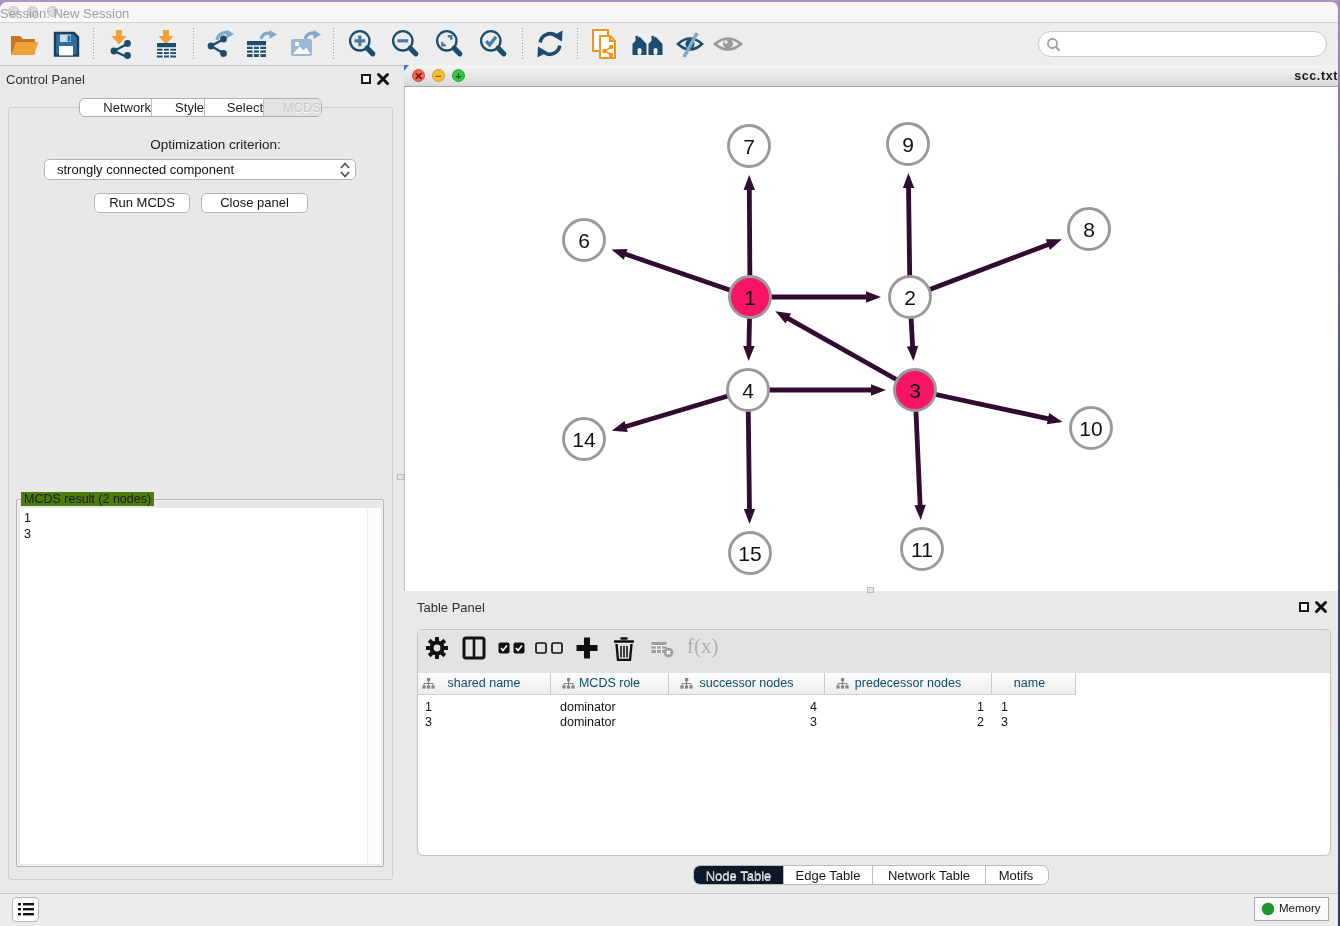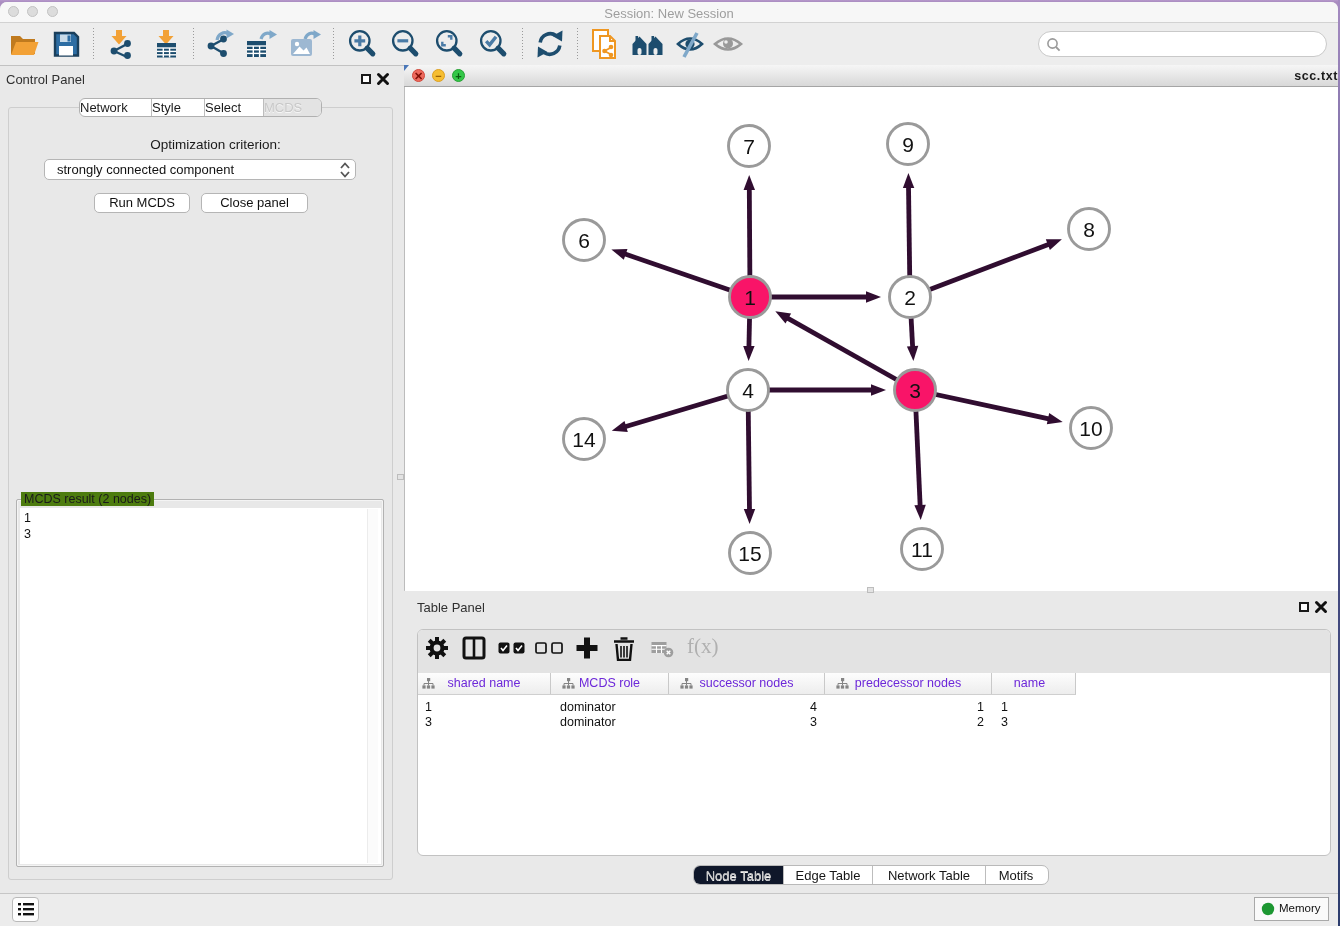--- a/index.html
+++ b/index.html
@@ -2,50 +2,50 @@
 <html><head><meta charset="utf-8">
 <style>
 *{margin:0;padding:0;box-sizing:border-box}
 html,body{width:1340px;height:926px;overflow:hidden;font-family:"Liberation Sans",sans-serif;background:#e9e9e9}
 .abs{position:absolute}
 .desk-top{left:0;top:0;width:1340px;height:2px;background:linear-gradient(#b799cb,#a98cc0)}
 .desk-right{left:1338px;top:0;width:2px;height:926px;background:linear-gradient(#a58bc1,#54548c 40%,#2c3c6d)}
 .mainwin{left:0;top:2px;width:1338px;height:924px;background:#e9e9e9;border-radius:7px 7px 0 0}
 .titlebar{left:0;top:2px;width:1338px;height:21px;background:#f7f7f7;border-radius:7px 7px 0 0;border-bottom:1px solid #d2d2d2}
 .tl-gray{top:6px;width:11px;height:11px;border-radius:50%;background:#dcdcdc;border:1px solid #c3c3c3}
-.wintitle{left:0;top:6px;width:1338px;text-align:center;font-size:13px;color:#9e9e9e}
+.wintitle{left:0;top:6px;width:1338px;font-size:13px;color:#9e9e9e}
 .toolbar{left:0;top:23px;width:1338px;height:43px;background:#ededed;border-bottom:1px solid #c2c2c2}
 .tsep{top:28px;width:1px;height:32px;background-image:linear-gradient(#9a9a9a 33%,rgba(0,0,0,0) 0%);background-size:1px 3px}
 .searchbox{left:1038px;top:31px;width:289px;height:26px;background:#fff;border:1px solid #c9c9c9;border-radius:13px}
 
 .cp-title{left:6px;top:72px;font-size:13px;color:#303030}
 .sqicon{width:10px;height:10px;border:2px solid #1a1a1a;background:#fff}
 .tabbar{top:98px;height:19px;background:#fff;border:1px solid #b0b0b0;display:flex;border-radius:6px;overflow:hidden;z-index:5}
-.tab{font-size:13px;color:#1c1c1c;text-align:left;line-height:17px;border-right:1px solid #bdbdbd}
+.tab{font-size:13px;color:#1c1c1c;text-align:right;line-height:17px;border-right:1px solid #bdbdbd}
 .tab:last-child{border-right:none}
 .tabdis{background:#e3e3e3;color:#c8c8c8;text-shadow:0 1px 0 #f6f6f6}
 .cp-content{left:8px;top:107px;width:385px;height:773px;border:1px solid #cecece;border-radius:3px;background:#e8e8e8}
 .combo{left:44px;top:159px;width:312px;height:21px;background:#fff;border:1px solid #b5b5b5;border-radius:5px;font-size:13px;color:#111;line-height:19px;padding-left:12px}
 .btn{height:20px;background:#fff;border:1px solid #b5b5b5;border-radius:5px;font-size:13px;color:#111;text-align:center;line-height:18px}
 .fieldset{left:16px;top:499px;width:368px;height:368px;border:1px solid #b2b2b2;border-radius:2px;box-shadow:inset 0 0 0 1px #f4f4f4}
 .fslabel{left:21px;top:492px;background:#4d7c0f;padding:0 3px;font-size:12.5px;color:#1a1a1a}
 .mlist{left:20px;top:508px;width:361px;height:356px;background:#fff;font-size:12.5px;color:#111;line-height:16px;padding:2px 0 0 4px}
 .mtrack{left:367px;top:509px;width:11px;height:354px;background:#fbfbfb;border-left:1px solid #ececec}
 
 .netwin{left:404px;top:65px;width:934px;height:526px;background:#fff;border-left:1px solid #bcbcbc;border-bottom:1px solid #ccc}
 .nettitle{left:404px;top:65px;width:934px;height:22px;background:linear-gradient(#f6f6f6,#d8d8d8);border-bottom:1px solid #a5a5a5}
 .light{top:69px;width:13px;height:13px;border-radius:50%;font-size:11px;font-weight:bold;text-align:center;line-height:13px}
 .netname{left:404px;top:69px;width:934px;text-align:right;font-size:12.5px;font-weight:600;letter-spacing:0.6px;color:#1a1a1a}
 .grip{width:7px;height:6px;background:#e3e3e3;border:1px solid #bdbdbd}
 
 .tp-title{left:417px;top:600px;font-size:13px;color:#303030}
 .tp-panel{left:417px;top:629px;width:914px;height:227px;background:#fff;border:1px solid #c2c2c2;border-radius:6px;overflow:hidden}
 .tp-toolbar{left:0;top:0;width:912px;height:43px;background:#e3e3e3}
 .thead{left:0;top:43px;width:912px;height:22px;background:linear-gradient(#fdfdfd,#ededed);border-bottom:1px solid #cfcfcf}
-.thcol{top:43px;height:21px;border-right:1px solid #c9c9c9;font-size:12.5px;color:#6d28d9;text-align:center;line-height:21px}
+.thcol{top:43px;height:21px;border-right:1px solid #c9c9c9;font-size:12.5px;color:#0c4a6e;text-align:center;line-height:21px}
 .trow{font-size:12.5px;color:#111;height:16px}
 .btabs{top:865px;height:20px;background:#fff;border:1px solid #b9b9b9;display:flex;border-radius:7px;overflow:hidden}
 .btab{font-size:13px;color:#161616;text-align:center;line-height:19px;border-right:1px solid #bdbdbd}
 .btab:last-child{border-right:none}
 .btab.tabdis{background:#0f172a;color:#c9c9c9;text-shadow:0 1px 0 #f3f3f3}
 
 .statusbar{left:0;top:893px;width:1338px;height:33px;background:#ececec;border-top:1px solid #c6c6c6}
 .membtn{left:1254px;top:897px;width:75px;height:24px;background:#fafafa;border:1px solid #a9a9a9;font-size:11.5px;color:#111}
 .listbtn{left:12px;top:897px;width:27px;height:25px;background:#fdfdfd;border:1px solid #b9b9b9;border-radius:4px}
 </style></head>

